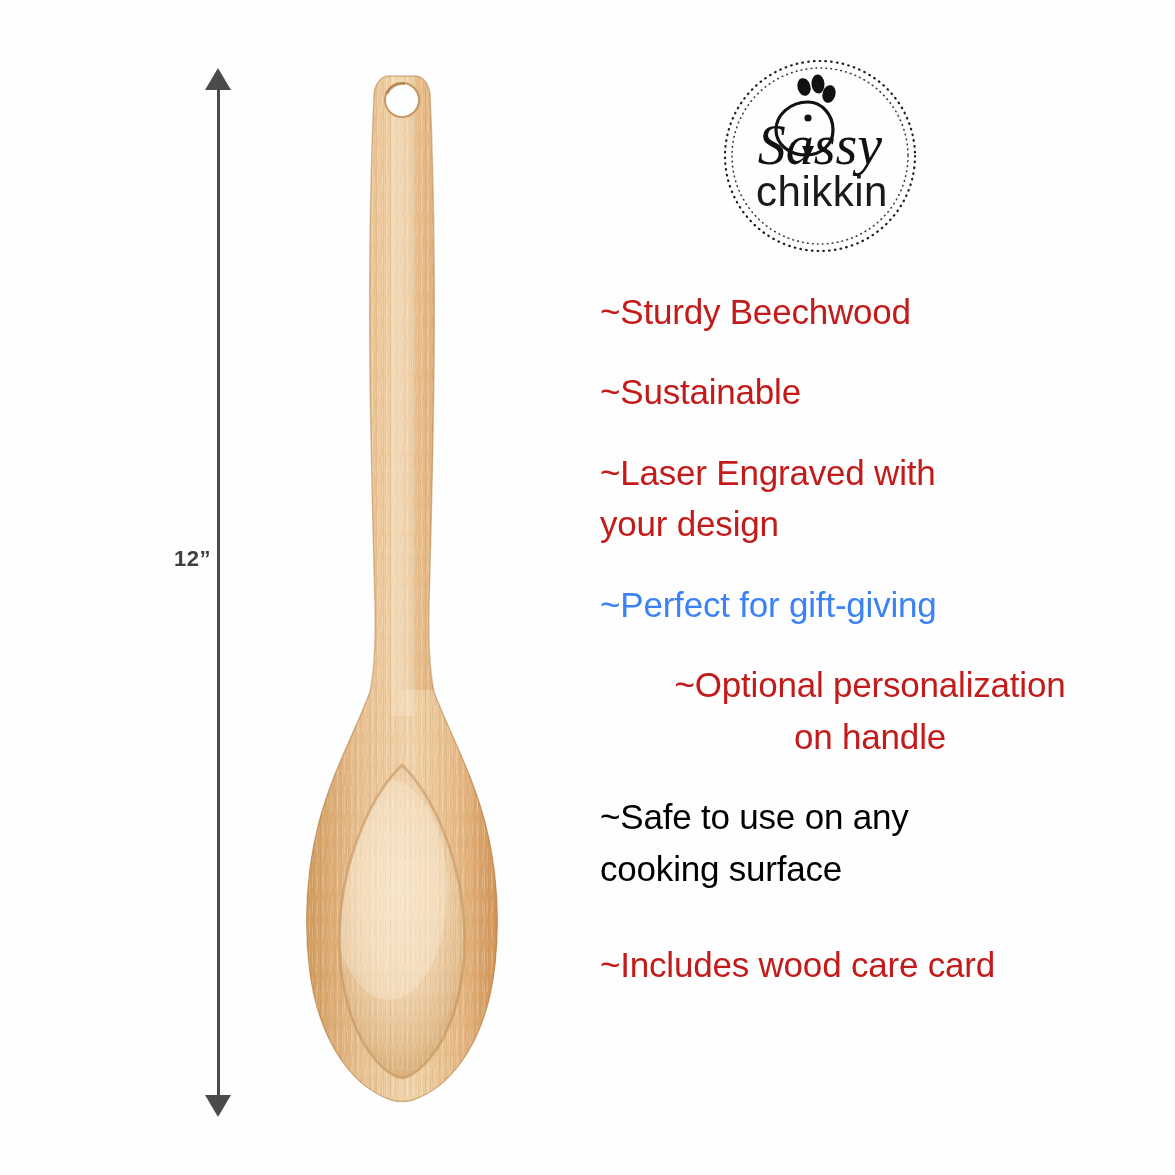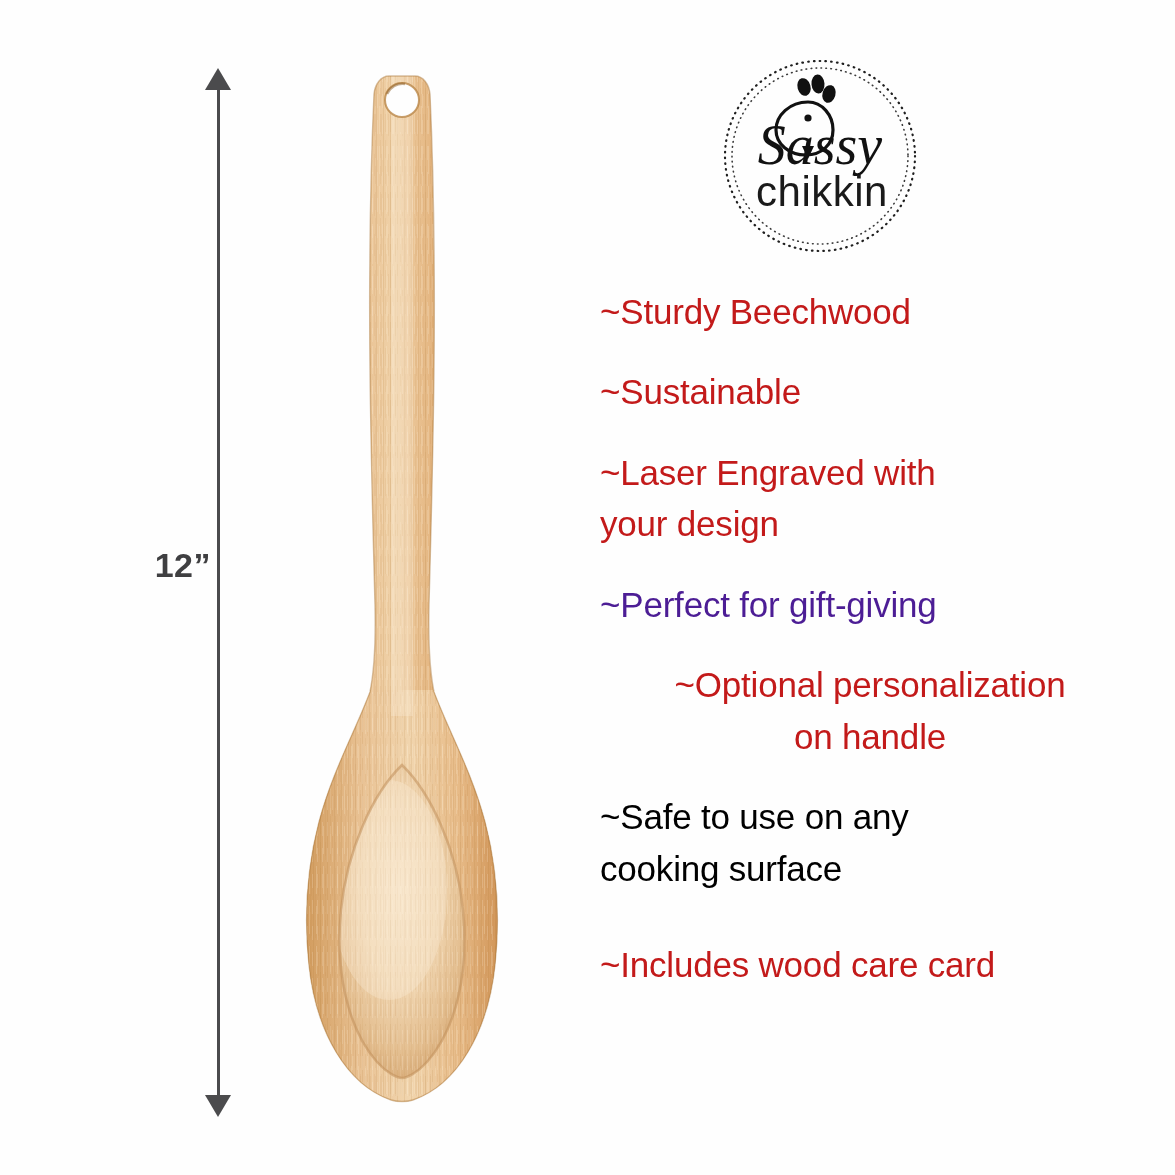--- a/index.html
+++ b/index.html
@@ -51,21 +51,21 @@
     top: 1035px;
     border-top: 22px solid #4b4b4d;
   }
   .dim-label {
     position: absolute;
     left: -2px;
     top: 488px;
     width: 58px;
     text-align: right;
     font-family: "Liberation Sans", sans-serif;
-    font-size: 34px;
+    font-size: 22px;
     font-weight: 700;
     color: #3f3f41;
     letter-spacing: 0.5px;
     line-height: 1;
   }
 
   
   #spoon {
     position: absolute;
     left: 285px;
@@ -257,21 +257,21 @@
 
       <text x="100" y="148" text-anchor="middle" font-family="Liberation Sans, sans-serif" font-size="42" font-weight="300" letter-spacing="0.5" fill="#1a1a1a">chikkin</text>
     </svg>
   </div>
 
   <div id="features">
     <div class="feature-item" style="color: rgb(195, 26, 26);">~Sturdy Beechwood</div>
     <div class="feature-item" style="color: rgb(195, 26, 26); margin-top: 21px;">~Sustainable</div>
     <div class="feature-item" style="color: rgb(195, 26, 26);">~Laser Engraved with
 your design</div>
-    <div class="feature-item" style="color: #4c1d95;">~Perfect for gift-giving</div>
+    <div class="feature-item" style="color: #3b82f6;">~Perfect for gift-giving</div>
     <div class="feature-item" style="color: rgb(195, 26, 26); text-align: center;">~Optional personalization
 on handle</div>
     <div class="feature-item" style="color: #000000;">~Safe to use on any
 cooking surface</div>
     <div class="feature-item" style="color: rgb(195, 26, 26); margin-top: 45px;">~Includes wood care card</div>
   </div>
 
 </div>
 
 </body></html>

